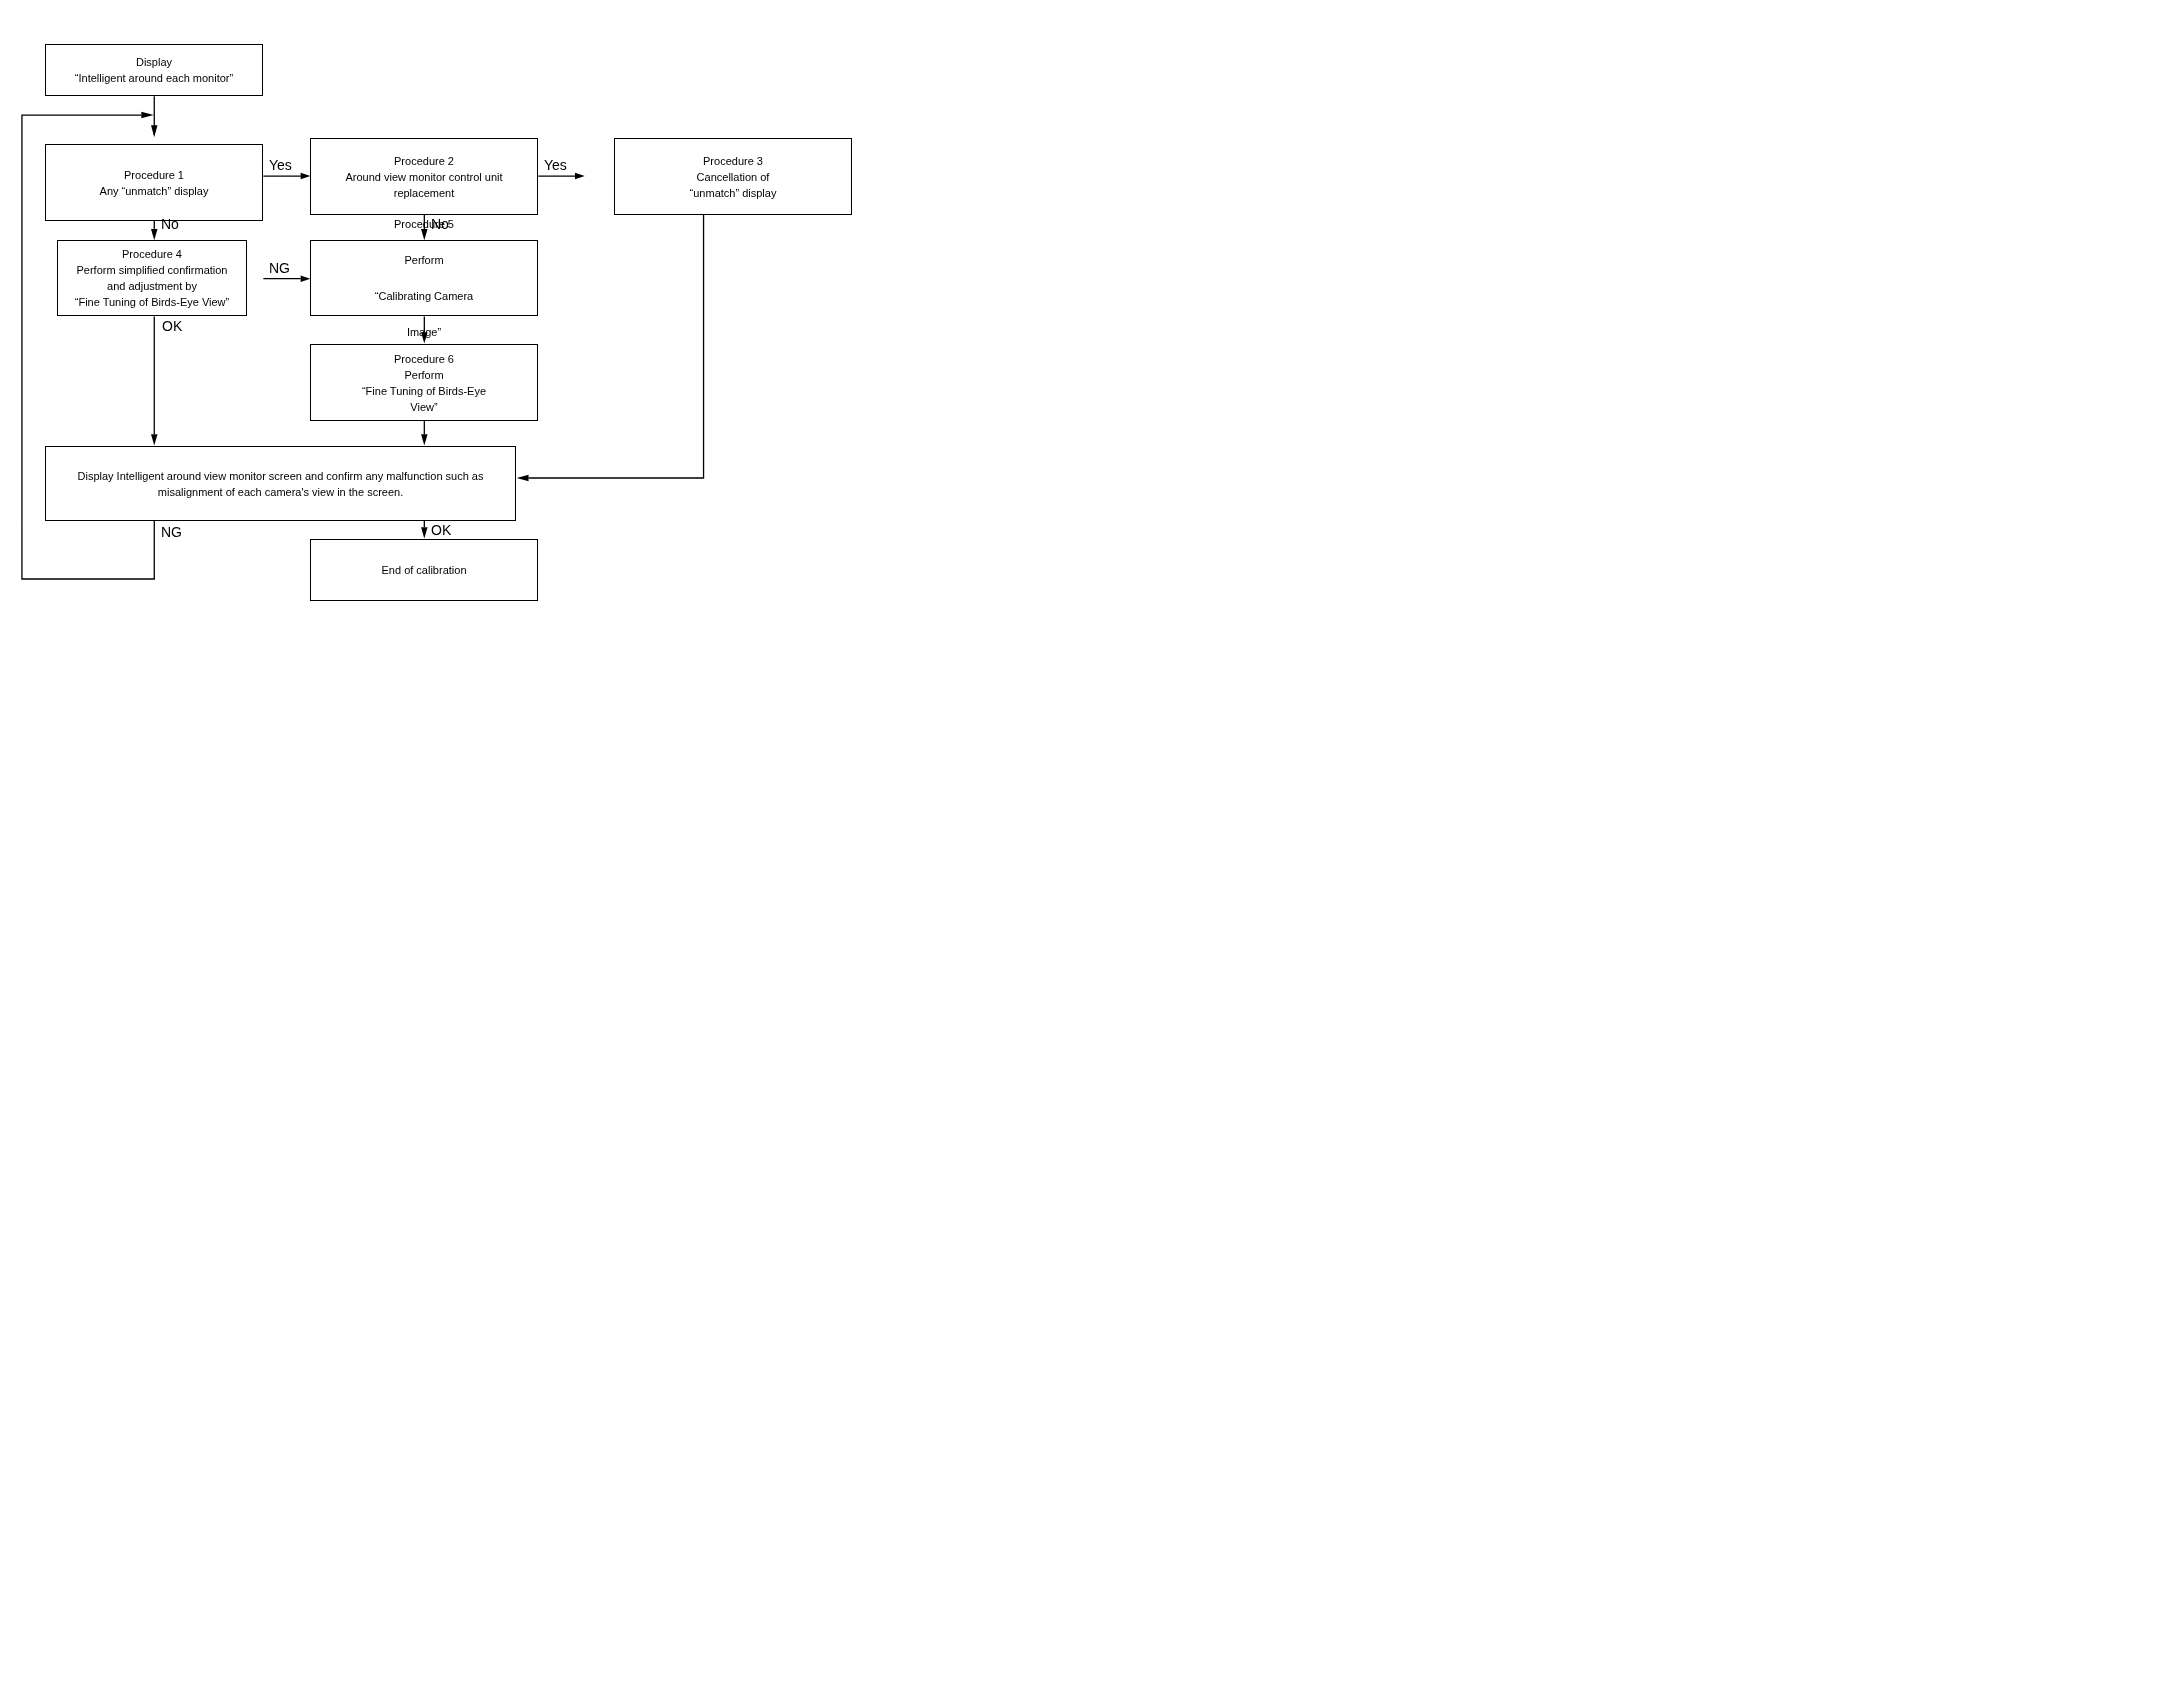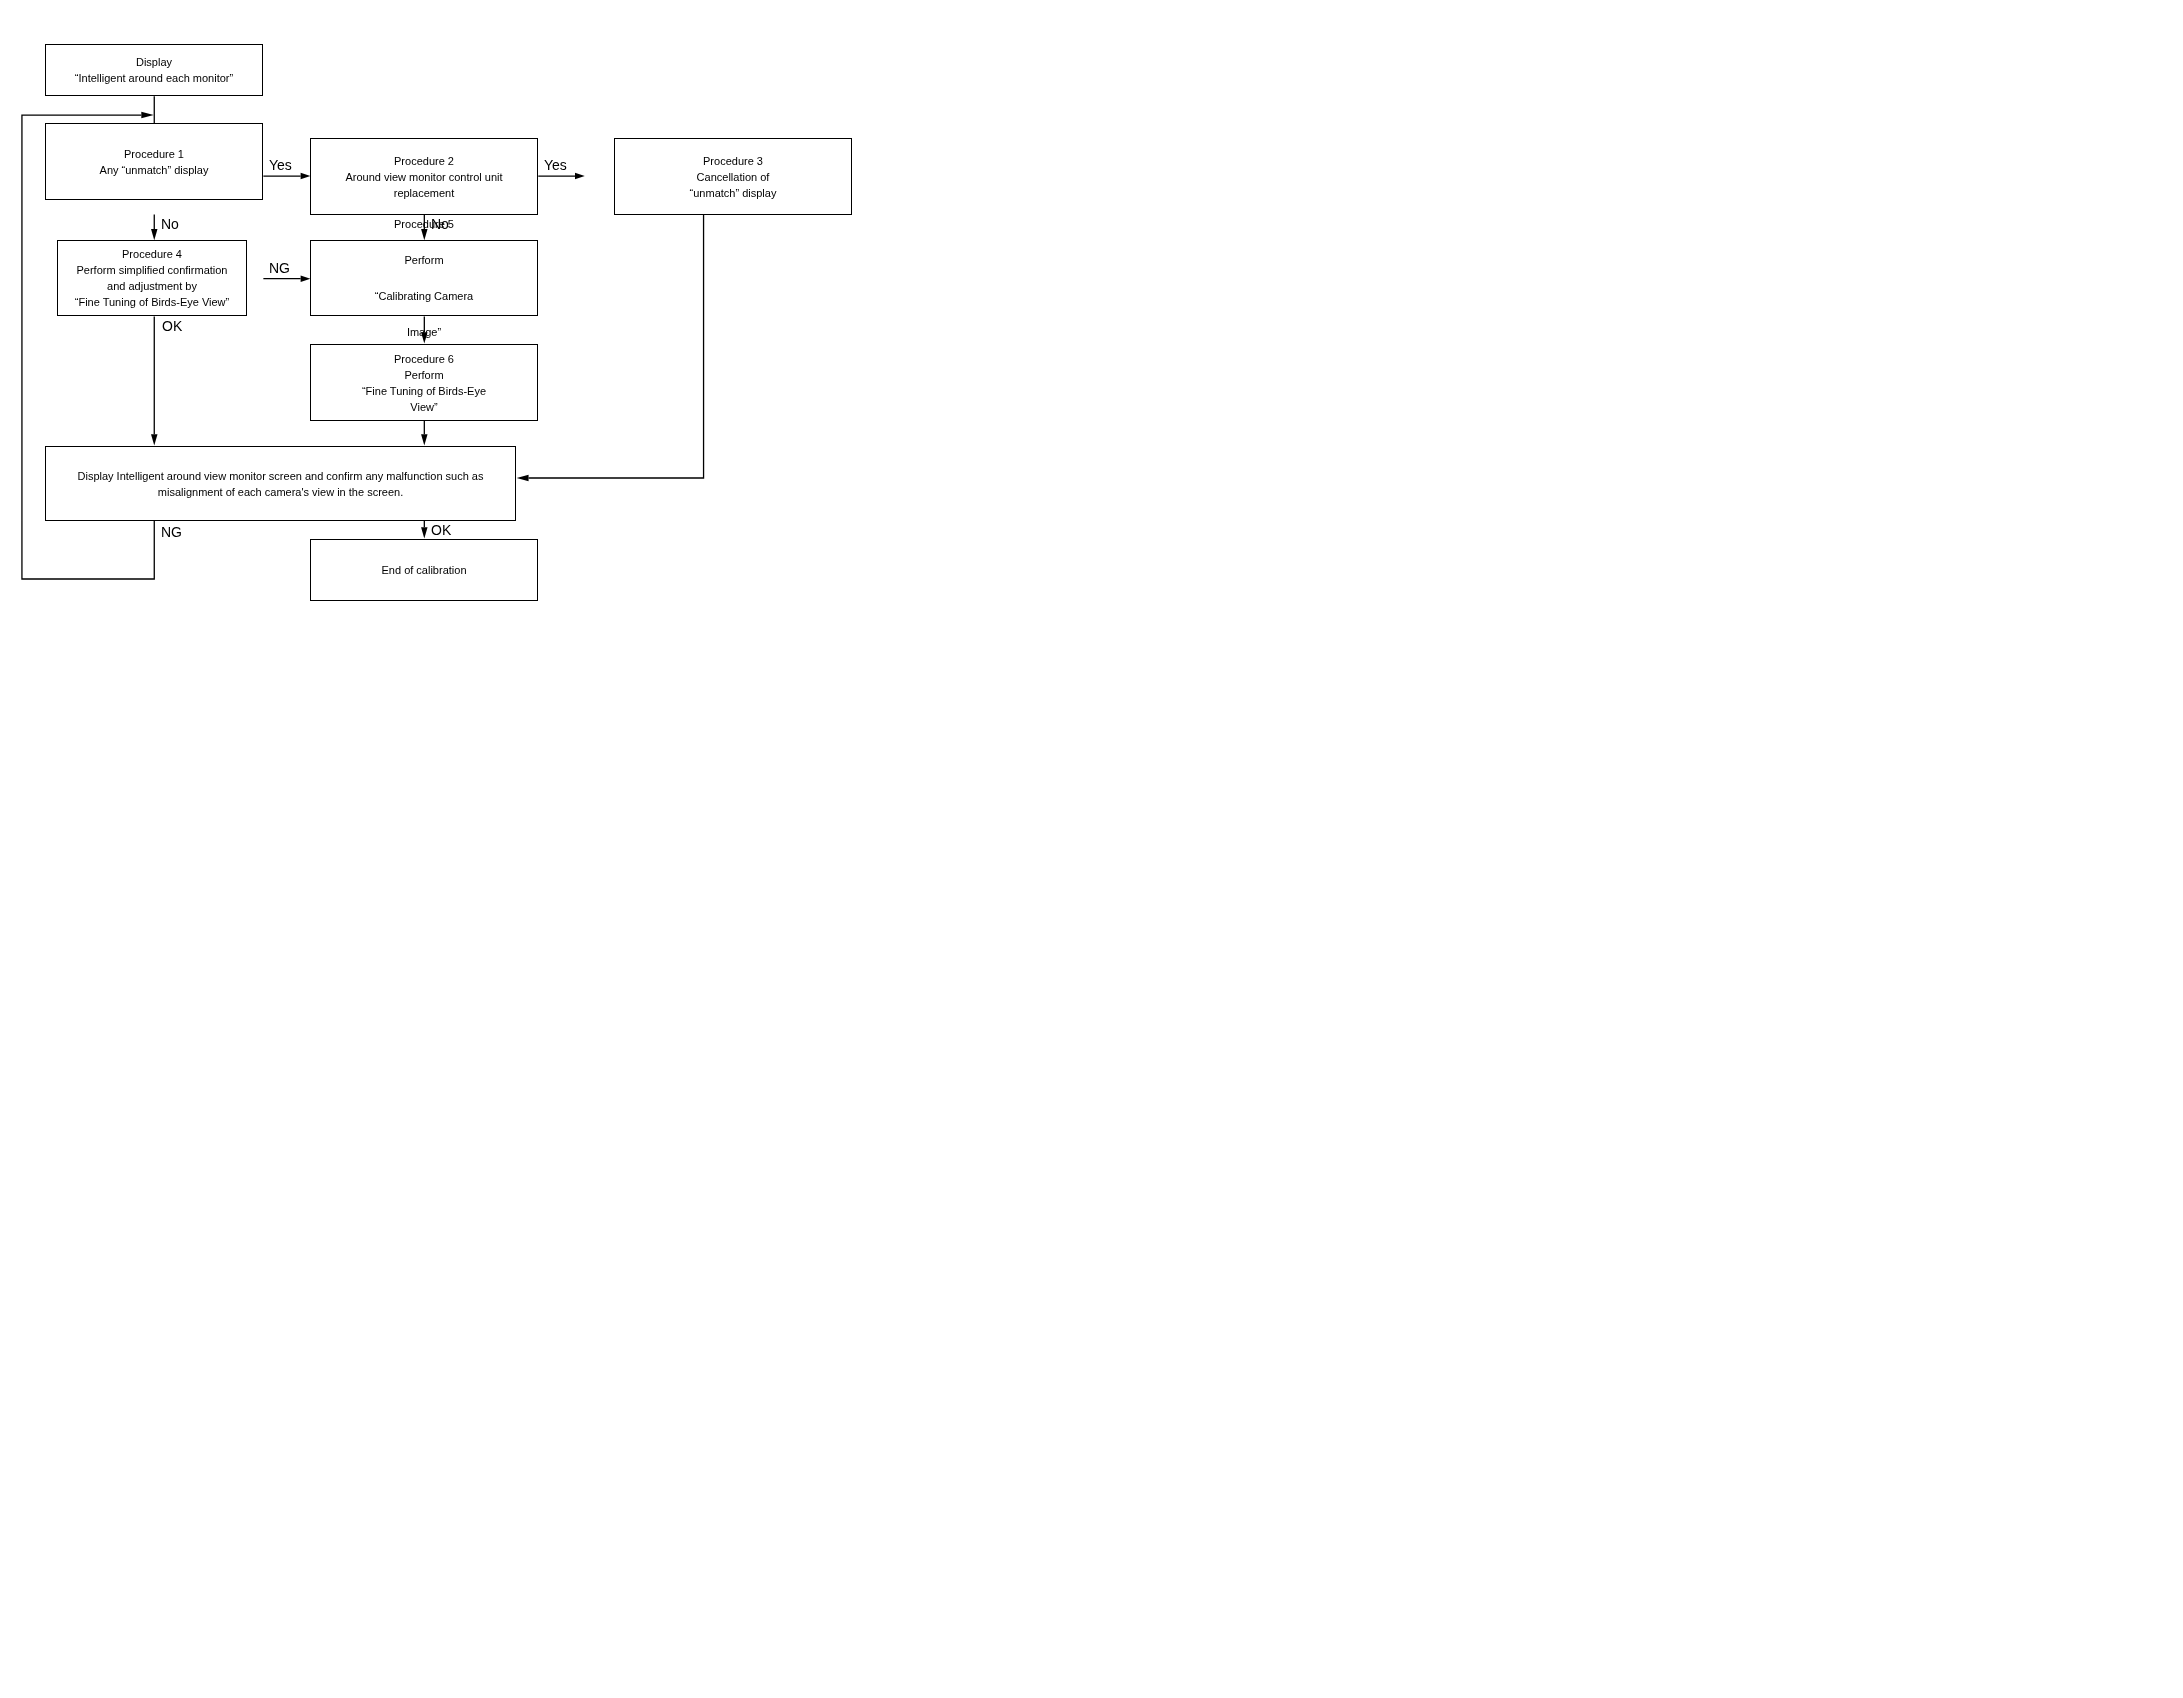--- a/index.html
+++ b/index.html
@@ -94,21 +94,21 @@
 
     <line x1="785" y1="963" x2="785" y2="976"></line>
     <polygon points="779,976 791,976 785,997"></polygon>
   </svg>
 
   <div class="box" style="left:45px; top:44px; width:218px; height:52px;">
     <div>Display</div>
     <div>“Intelligent around each monitor”</div>
   </div>
 
-  <div class="box" style="left:45px; top:123px; width:218px; height:77px;">
+  <div class="box" style="left:45px; top:144px; width:218px; height:77px;">
     <div>Procedure 1</div>
     <div>Any “unmatch” display</div>
   </div>
 
   <div class="box" style="left:310px; top:138px; width:228px; height:77px;">
     <div>Procedure 2</div>
     <div>Around view monitor control unit</div>
     <div>replacement</div>
   </div>
 

